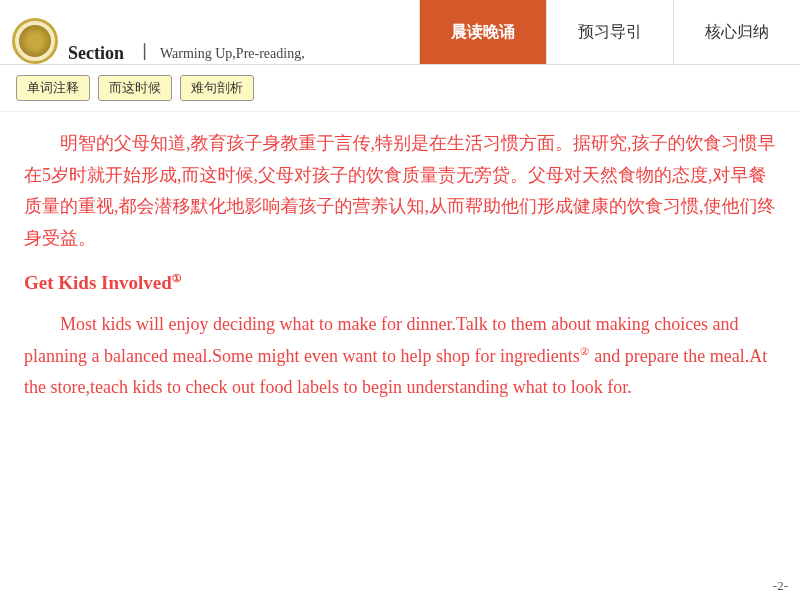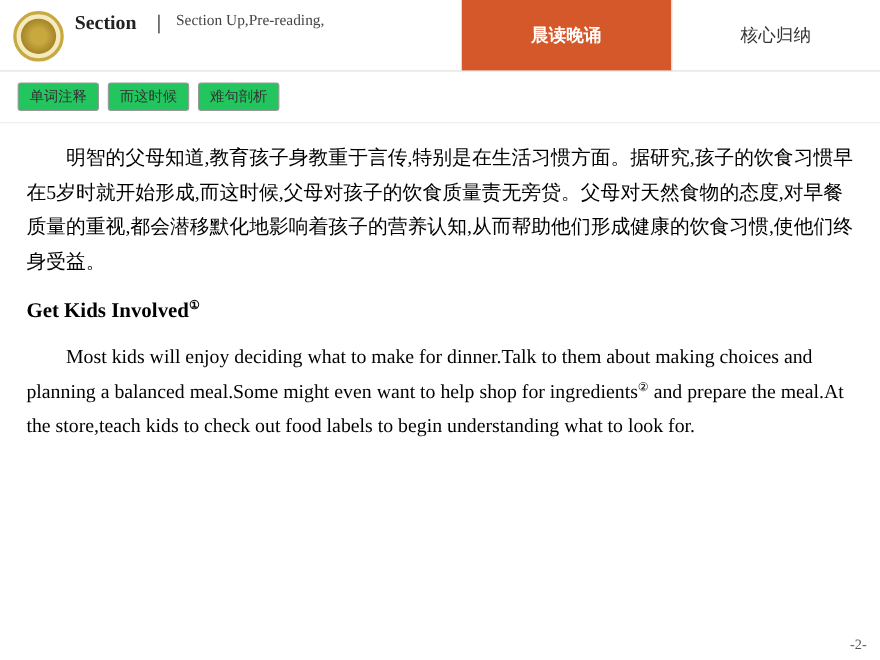--- a/index.html
+++ b/index.html
@@ -16,22 +16,22 @@
     .header {
       display: flex;
       align-items: stretch;
       height: 65px;
       border-bottom: 1px solid #ddd;
       background: #fff;
     }
 
     .header-left {
       display: flex;
-      align-items: flex-start;
-      padding: 10px 12px;
+      align-items: flex-end;
+      padding: 0 12px;
       min-width: 420px;
       border-right: 1px solid #ddd;
     }
 
     .logo-circle {
       width: 46px;
       height: 46px;
       border-radius: 50%;
       border: 3px solid #c8a940;
       background: #f5e9c0;
@@ -107,29 +107,29 @@
       border-bottom: 1px solid #eee;
     }
 
     .sub-tab {
       border: 1px solid #999;
       border-radius: 3px;
       padding: 3px 10px;
       font-size: 13px;
       color: #333;
       cursor: pointer;
-      background: #22c55e;
+      background: #fef9c3;
     }
 
     
     .content {
       padding: 16px 24px 16px 24px;
       font-size: 18px;
       line-height: 1.75;
-      color: #000000;
+      color: #ef4444;
     }
 
     .chinese-para {
       text-indent: 2em;
       margin-bottom: 10px;
     }
 
     .section-title {
       font-size: 19px;
       font-weight: bold;
@@ -162,25 +162,26 @@
 <body>
 
 <div class="header">
   <div class="header-left">
     <div class="logo-circle">
       <div class="logo-inner"></div>
     </div>
     <span class="section-text">Section</span>
     <span class="divider-line">丨</span>
     <span class="subtitle-text">
-      <span>Section Up,Pre-reading,</span><br>
+      <span>Warming Up,Pre-reading,</span><br>
     </span>
   </div>
   <div class="header-tabs">
     <div class="tab active">晨读晚诵</div>
+    <div class="tab">预习导引</div>
     <div class="tab">核心归纳</div>
   </div>
 </div>
 
 <div class="sub-tabs">
   <button class="sub-tab">单词注释</button>
   <button class="sub-tab">而这时候</button>
   <button class="sub-tab">难句剖析</button>
 </div>
 

